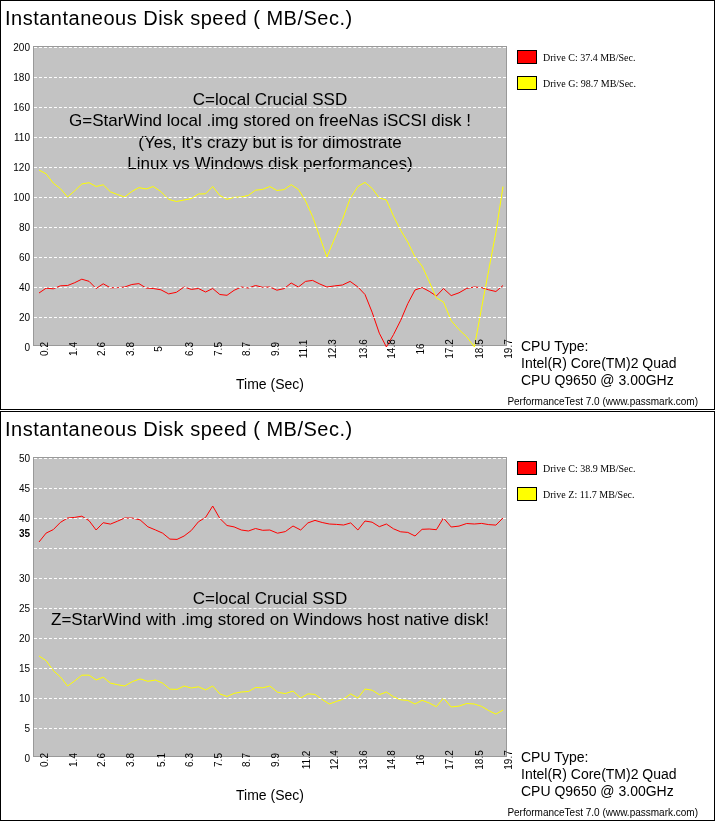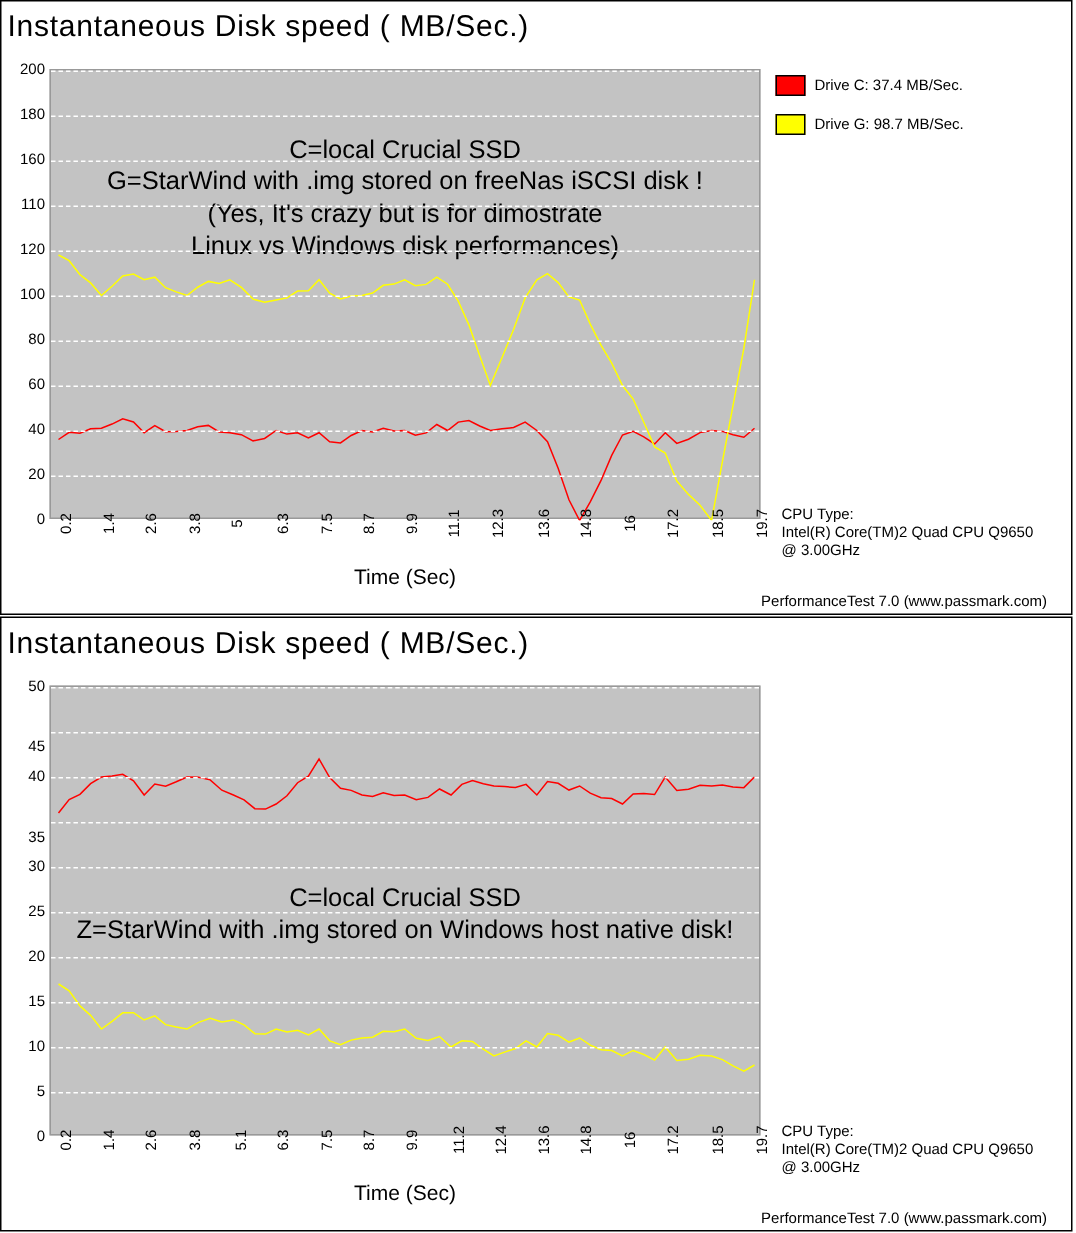--- a/index.html
+++ b/index.html
@@ -55,35 +55,36 @@
     transform: translateX(-50%);
     font-size: 14px;
   }
   .series-line {
     fill: none;
     stroke-width: 1;
   }
   .legend {
     position: absolute;
     font-size: 10px;
+    font-family: Liberation Serif, serif;
   }
   .legend-row {
     display: flex;
     align-items: center;
     margin-bottom: 12px;
   }
   .swatch {
     width: 20px;
     height: 14px;
     border: 1px solid #000;
     margin-right: 6px;
   }
   .cpu-info {
     position: absolute;
-    font-size: 10px;
+    font-size: 14px;
     line-height: 1.2;
     max-width: 180px;
   }
   .attribution {
     position: absolute;
     right: 16px;
     font-size: 10px;
   }
   .annot {
     position: absolute;
@@ -101,21 +102,21 @@
   <div class="panel-title">Instantaneous Disk speed ( MB/Sec.)</div>
 
   <div class="chart-wrap" style="height:360px;">
 
     <div class="plot-area" id="plot1" style="left:28px; top:6px; width:474px; height:300px;">
       <svg id="svg1" width="474" height="300" style="position:absolute; left:0; top:0;">
           <path d="M5.0,246.0L12.1,241.2L19.3,241.8L26.4,238.8L33.6,238.5L40.7,235.7L47.8,232.2L55.0,234.3L62.1,241.5L69.2,236.8L76.4,240.8L83.5,240.6L90.7,240.0L97.8,237.5L104.9,236.6L112.1,241.0L119.2,241.5L126.9,242.8L134.7,246.9L142.4,245.3L150.1,240.0L157.3,242.4L164.4,241.5L171.6,245.0L178.7,241.5L185.8,247.5L193.0,248.3L200.1,243.3L207.3,240.0L214.4,241.0L221.5,238.5L228.7,240.3L235.8,240.0L242.9,243.2L250.1,241.6L257.2,236.0L264.4,240.0L271.5,234.4L278.6,233.4L285.8,237.0L292.9,240.0L300.7,238.9L308.4,238.0L316.1,234.4L323.9,240.0L331.0,247.5L338.1,265.2L345.3,286.2L352.4,300.0L359.5,287.6L366.7,273.3L373.8,256.6L381.0,243.0L388.1,240.5L395.2,244.3L402.4,249.0L409.5,241.5L417.2,248.6L425.0,245.8L432.7,241.4L440.4,240.0L447.6,240.6L454.7,242.8L461.9,244.5L469.0,238.5" class="series-line" stroke="#ff0000"></path>
           <path d="M5.0,123.0L12.1,126.8L19.3,136.1L26.4,141.6L33.6,150.0L40.7,143.8L47.8,137.0L55.0,135.7L62.1,139.5L69.2,137.8L76.4,144.8L83.5,147.6L90.7,150.0L97.8,144.5L104.9,140.6L112.1,142.0L119.2,139.5L126.9,144.6L134.7,152.4L142.4,154.5L150.1,153.0L157.3,151.6L164.4,147.0L171.6,146.8L178.7,139.5L185.8,148.5L193.0,152.3L200.1,150.3L207.3,150.0L214.4,148.4L221.5,143.2L228.7,142.4L235.8,139.5L242.9,143.5L250.1,142.6L257.2,137.7L264.4,142.5L271.5,153.8L278.6,169.6L285.8,190.1L292.9,210.0L300.7,191.3L308.4,172.7L316.1,151.6L323.9,139.5L331.0,135.4L338.1,141.4L345.3,150.9L352.4,153.0L359.5,169.1L366.7,183.3L373.8,195.1L381.0,210.0L388.1,219.1L395.2,234.5L402.4,250.9L409.5,255.0L417.2,273.7L425.0,282.6L432.7,289.8L440.4,300.0L447.6,260.8L454.7,223.3L461.9,185.3L469.0,139.5" class="series-line" stroke="#ffff00"></path>
         </svg>
       <div class="annot" style="left:50%; top:42px; transform:translateX(-50%);"><span>C=local Crucial SSD</span>
-<span>G=StarWind with .img stored on freeNas iSCSI disk !</span>
+<span>G=StarWind local .img stored on freeNas iSCSI disk !</span>
 <span>(Yes, It's crazy but is for dimostrate</span>
 <span>Linux vs Windows disk performances)</span></div>
     <div class="grid-h" style="top: 300px;"></div>
         <div class="y-tick" style="top: 300px;">0</div>
         <div class="grid-h" style="top: 270px;"></div>
         <div class="y-tick" style="top: 270px;">20</div>
         <div class="grid-h" style="top: 240px;"></div>
         <div class="y-tick" style="top: 240px;">40</div>
         <div class="grid-h" style="top: 210px;"></div>
         <div class="y-tick" style="top: 210px;">60</div>
@@ -191,25 +192,25 @@
         <div class="y-tick" style="top: 240px;">10</div>
         <div class="grid-h" style="top: 210px;"></div>
         <div class="y-tick" style="top: 210px;">15</div>
         <div class="grid-h" style="top: 180px;"></div>
         <div class="y-tick" style="top: 180px;">20</div>
         <div class="grid-h" style="top: 150px;"></div>
         <div class="y-tick" style="top: 150px;">25</div>
         <div class="grid-h" style="top: 120px;"></div>
         <div class="y-tick" style="top: 120px;">30</div>
         <div class="grid-h" style="top: 90px;"></div>
-        <div class="y-tick" style="top: 101px;">35</div>
+        <div class="y-tick" style="top: 75px; font-weight: bold;">35</div>
         <div class="grid-h" style="top: 60px;"></div>
         <div class="y-tick" style="top: 60px;">40</div>
         <div class="grid-h" style="top: 30px;"></div>
-        <div class="y-tick" style="top: 40px;">45</div>
+        <div class="y-tick" style="top: 30px;">45</div>
         <div class="grid-h" style="top: 0px;"></div>
         <div class="y-tick" style="top: 0px; margin-left: 12px;">50</div>
         <div class="x-tick" style="left: 5px;">0.2</div>
         <div class="x-tick" style="left: 33.5538px;">1.4</div>
         <div class="x-tick" style="left: 62.1077px;">2.6</div>
         <div class="x-tick" style="left: 90.6615px;">3.8</div>
         <div class="x-tick" style="left: 121.595px;">5.1</div>
         <div class="x-tick" style="left: 150.149px;">6.3</div>
         <div class="x-tick" style="left: 178.703px;">7.5</div>
         <div class="x-tick" style="left: 207.256px;">8.7</div>
@@ -218,20 +219,30 @@
         <div class="x-tick" style="left: 295.297px;">12.4</div>
         <div class="x-tick" style="left: 323.851px;">13.6</div>
         <div class="x-tick" style="left: 352.405px;">14.8</div>
         <div class="x-tick" style="left: 380.959px;">16</div>
         <div class="x-tick" style="left: 409.513px;">17.2</div>
         <div class="x-tick" style="left: 440.446px;">18.5</div>
         <div class="x-tick" style="left: 469px;">19.7</div>
       </div>
     <div class="xlabel" style="left:265px; top:336px;">Time (Sec)</div>
 
+    <div class="legend" style="left:512px; top:10px;">
+      <div class="legend-row">
+        <div class="swatch" style="background:#ff0000;"></div>
+        <span>Drive C: 38.9 MB/Sec.</span>
+      </div>
+      <div class="legend-row">
+        <div class="swatch" style="background:#ffff00;"></div>
+        <span>Drive Z: 11.7 MB/Sec.</span>
+      </div>
+    </div>
 
     <div class="cpu-info" style="left:516px; top:298px;">
       <div>CPU Type:</div>
       <div>Intel(R) Core(TM)2 Quad CPU Q9650 @ 3.00GHz</div>
     </div>
   </div>
   <div class="attribution" style="bottom:2px;">PerformanceTest 7.0 (www.passmark.com)</div>
 </div>
 
 </body></html>

